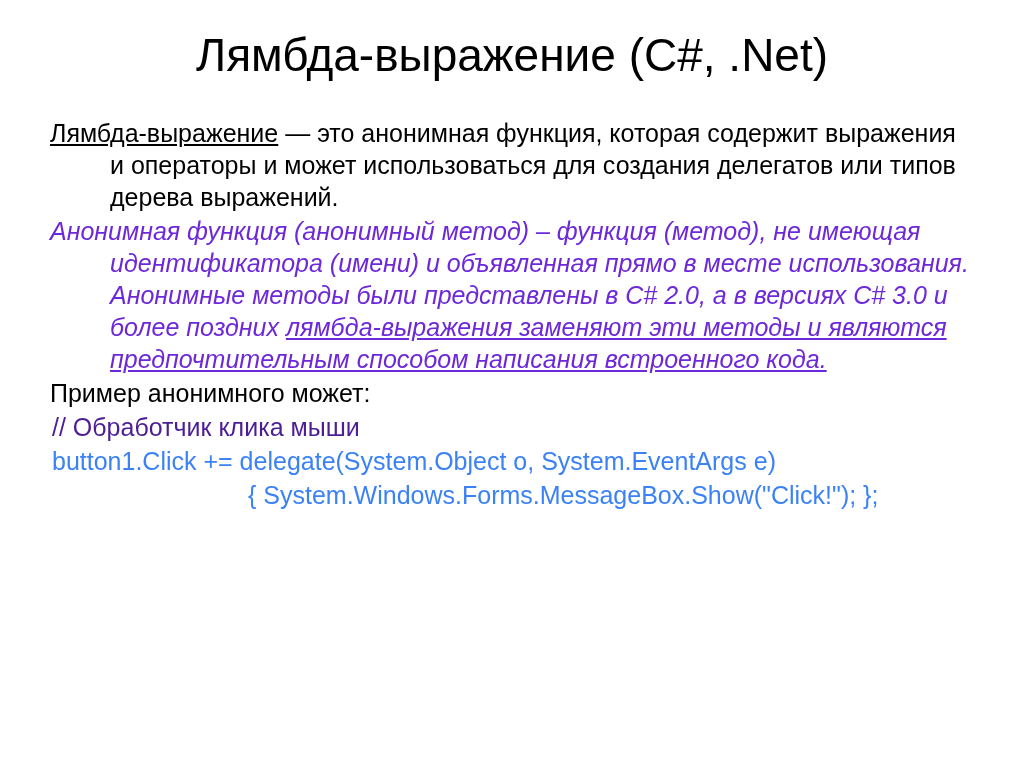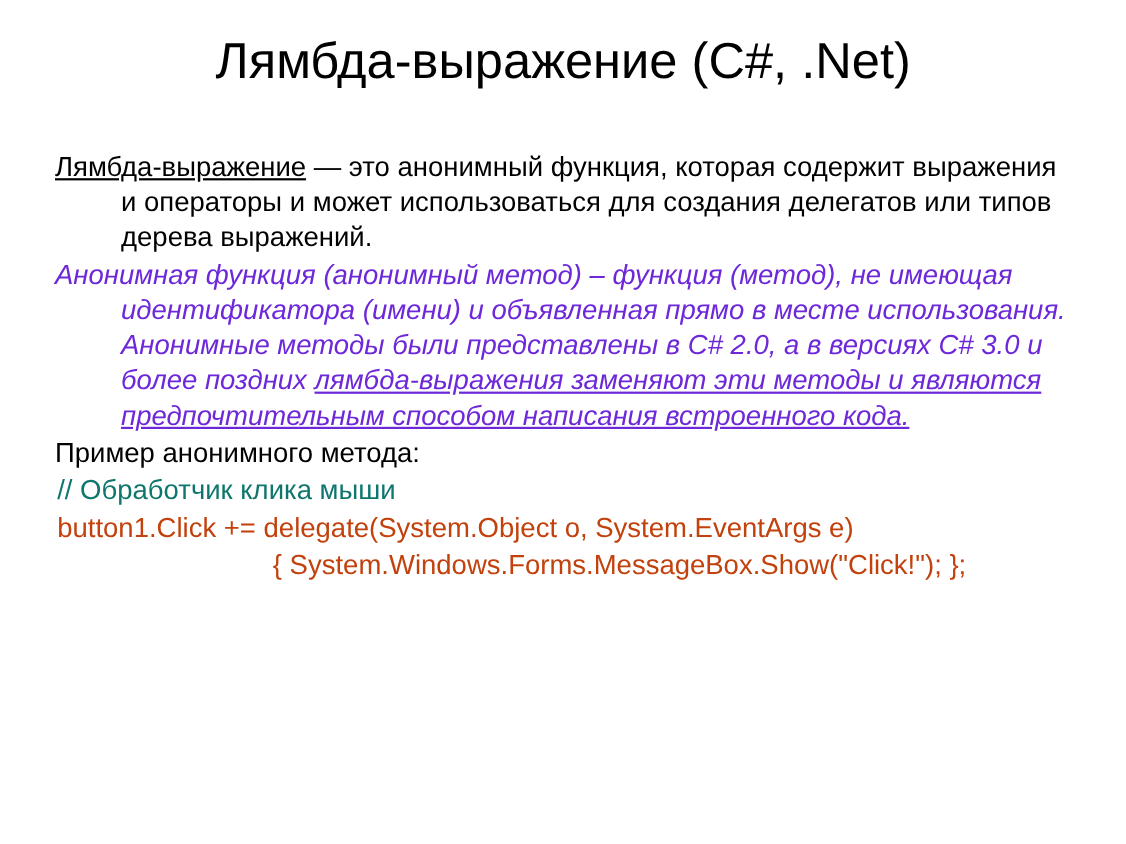--- a/index.html
+++ b/index.html
@@ -13,21 +13,21 @@
       background: #ffffff;
       font-family: Arial, Helvetica, sans-serif;
       padding: 20px 50px;
       overflow: hidden;
     }
     .slide-title {
       font-size: 46px;
       font-weight: normal;
       text-align: center;
       color: #000000;
-      margin-bottom: 54px;
+      margin-bottom: 35px;
       margin-top: 8px;
     }
     .content {
       font-size: 25px;
       line-height: 1.28;
     }
     .para {
       margin-bottom: 2px;
       padding-left: 60px;
       text-indent: -60px;
@@ -38,51 +38,51 @@
     .bold {
       font-weight: normal;
     }
     .italic {
       font-style: italic;
     }
     .red {
       color: #6d28d9;
     }
     .green {
-      color: #0f766e;
+      color: #4c1d95;
     }
     .navy {
-      color: #c2410c;
+      color: #3b82f6;
     }
     .code-line1 {
       padding-left: 2px;
       text-indent: 0;
       margin-top: 2px;
     }
     .code-line2 {
       padding-left: 198px;
       text-indent: 0;
     }
   </style>
 </head>
 <body>
 
 <h1 class="slide-title">Лямбда-выражение (C#, .Net)</h1>
 
 <div class="content">
 
   <p class="para">
-    <span class="underline bold">Лямбда-выражение</span><span> — это анонимный функция, которая содержит выражения и операторы и может использоваться для создания делегатов или типов дерева выражений.</span>
+    <span class="underline bold">Лямбда-выражение</span><span> — это анонимная функция, которая содержит выражения и операторы и может использоваться для создания делегатов или типов дерева выражений.</span>
   </p>
 
   <p class="para italic red">
     <span>Анонимная функция (анонимный метод) – функция (метод), не имеющая идентификатора (имени) и объявленная прямо в месте использования. Анонимные методы были представлены в C# 2.0, а в версиях C# 3.0 и более поздних </span><span class="underline">лямбда-выражения заменяют эти методы и являются предпочтительным способом написания встроенного кода.</span>
   </p>
 
-  <p class="para">Пример анонимного метода:</p>
+  <p class="para">Пример анонимного может:</p>
 
   <p class="para green code-line1">// Обработчик клика мыши</p>
 
   <p class="para navy code-line1">button1.Click += delegate(System.Object o, System.EventArgs e)</p>
 
   <p class="navy code-line2">{ System.Windows.Forms.MessageBox.Show("Click!"); };</p>
 
 </div>
 
 </body></html>

